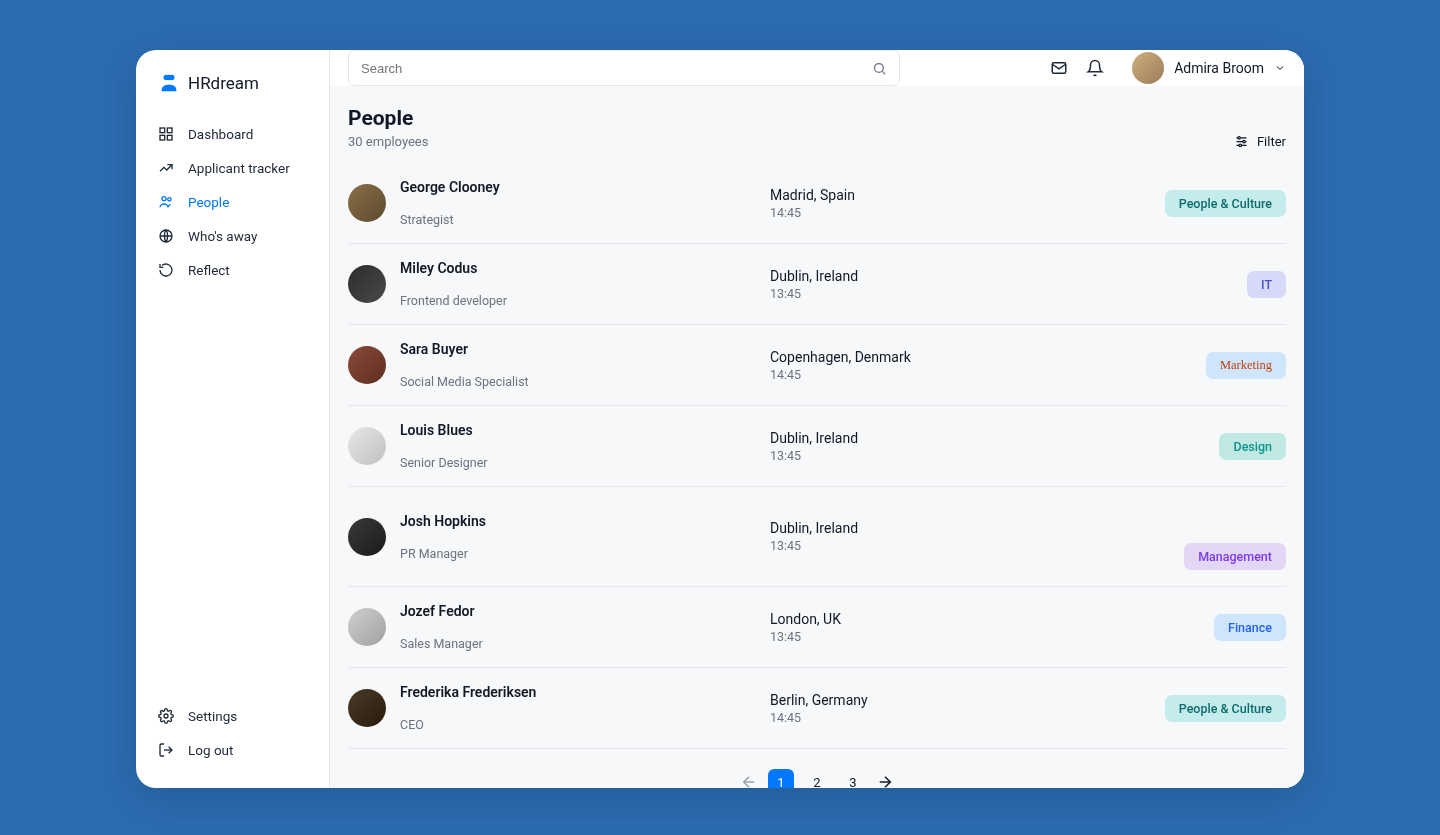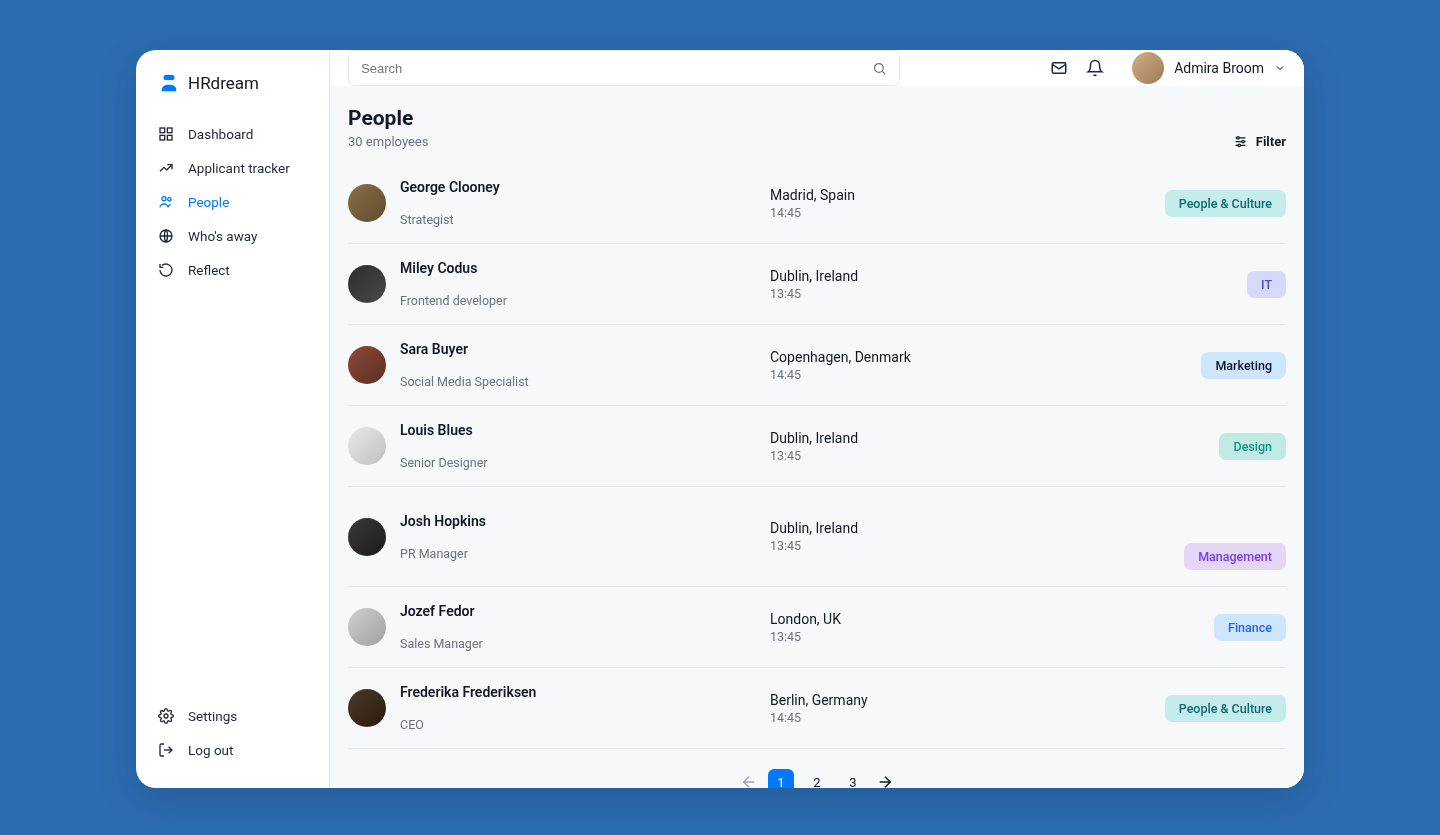--- a/index.html
+++ b/index.html
@@ -91,21 +91,21 @@
   cursor: pointer;
   margin-left: 10px;
 }
 .avatar-sm { width: 32px; height: 32px; border-radius: 50%; background: linear-gradient(135deg,#d1b080,#9b7a5a); }
 .user-name { font-size: 14px; color: #111827; }
 .content { padding: 20px 18px; flex: 1; display: flex; flex-direction: column; }
 .page-header { margin-bottom: 14px; }
 .page-title { font-size: 21px; font-weight: 700; color: #111827; margin-bottom: 4px; }
 .subhead-row { display: flex; align-items: center; justify-content: space-between; }
 .employee-count { font-size: 13px; color: #6b7280; }
-.filter-btn { display: flex; align-items: center; gap: 8px; font-size: 13px; color: #111827; cursor: pointer; font-weight: bold; }
+.filter-btn { display: flex; align-items: center; gap: 8px; font-size: 13px; color: #111827; cursor: pointer; }
 .filter-btn svg { width: 15px; height: 15px; }
 .list { display: flex; flex-direction: column; }
 .row {
   display: flex;
   align-items: center;
   padding: 16px 0;
   border-bottom: 1px solid #e5e7eb;
 }
 .avatar {
   width: 38px; height: 38px; border-radius: 50%;
@@ -128,21 +128,21 @@
 .col-tag { width: 140px; display:flex; justify-content:flex-end; }
 .tag {
   display: inline-block;
   padding: 6px 14px;
   border-radius: 7px;
   font-size: 12.5px;
   font-weight: 500;
 }
 .tag-people { background: #c5ecec; color: #0f6b6b; }
 .tag-it { background: #d6d9f7; color: #4c51bf; }
-.tag-marketing { background: #cfe5fb; color: #0f172a; }
+.tag-marketing { background: #cfe5fb; color: #c2410c; font-family: Liberation Serif, serif; }
 .tag-design { background: #c1e9e4; color: #0d9488; }
 .tag-management { background: #e3d7f5; color: #7c3aed; margin-top: 40px; }
 .tag-finance { background: #cfe5fb; color: #2563eb; }
 .pagination {
   display: flex;
   align-items: center;
   justify-content: center;
   gap: 10px;
   padding-top: 20px;
 }

